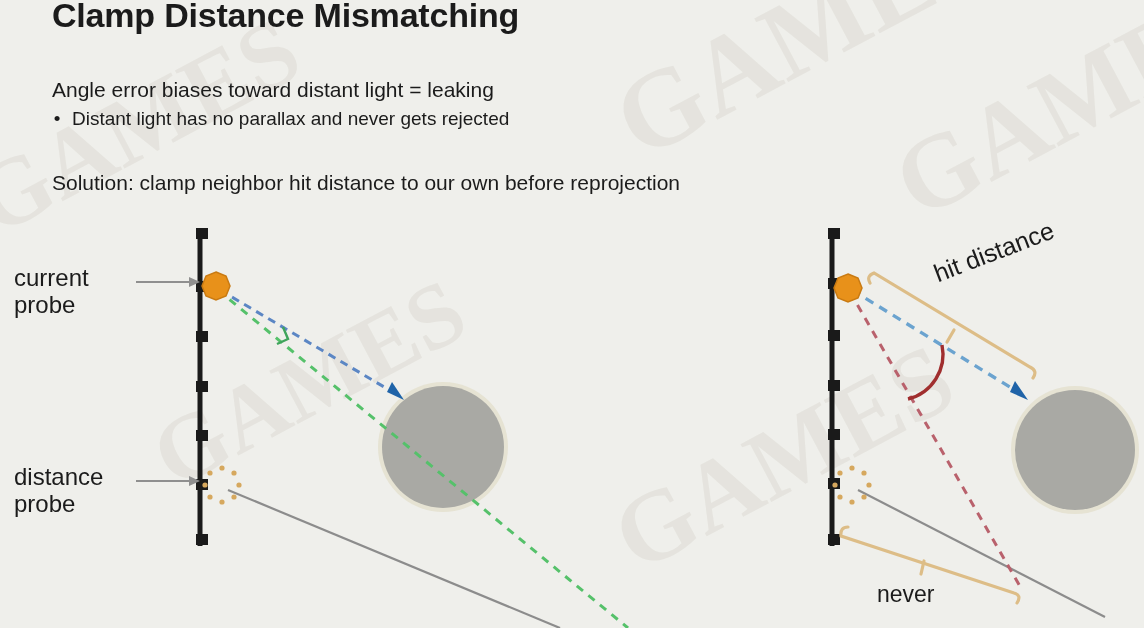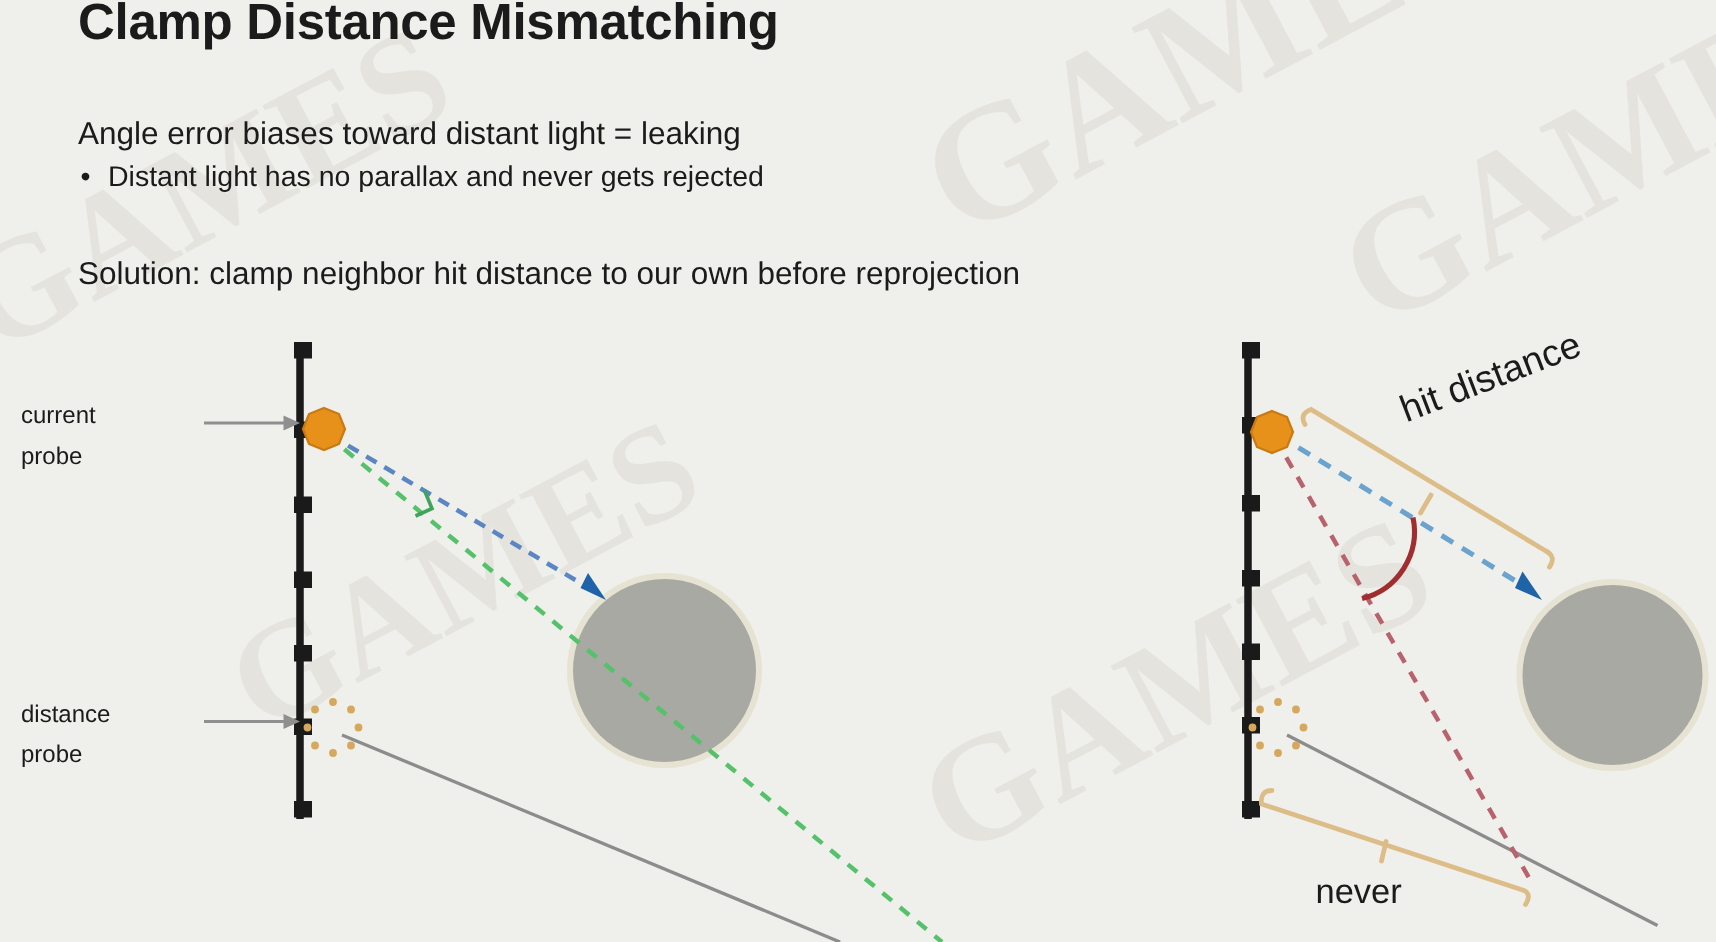--- a/index.html
+++ b/index.html
@@ -51,21 +51,21 @@
     display:flex;align-items:flex-start;gap:10px;
     font-size:19px;color:#1b1b1b;white-space:nowrap;
   }
   .bullet-dot{display:inline-block;width:10px;text-align:center;}
   .l3{left:52px;top:171px;}
 
   svg.fig{position:absolute;left:0;top:0;width:1144px;height:628px;}
 
   .lbl{
     position:absolute;
-    font-size:16px;color:#1b1b1b;
+    font-size:24px;color:#1b1b1b;
     line-height:27px;
     white-space:nowrap;
   }
   .lbl-current{left:14px;top:264px;}
   .lbl-neighbor{left:14px;top:463px;}
   .lbl-hitdist{
     left:930px;top:262px;
     font-size:25px;
     transform:rotate(-21deg);
     transform-origin:0 0;

